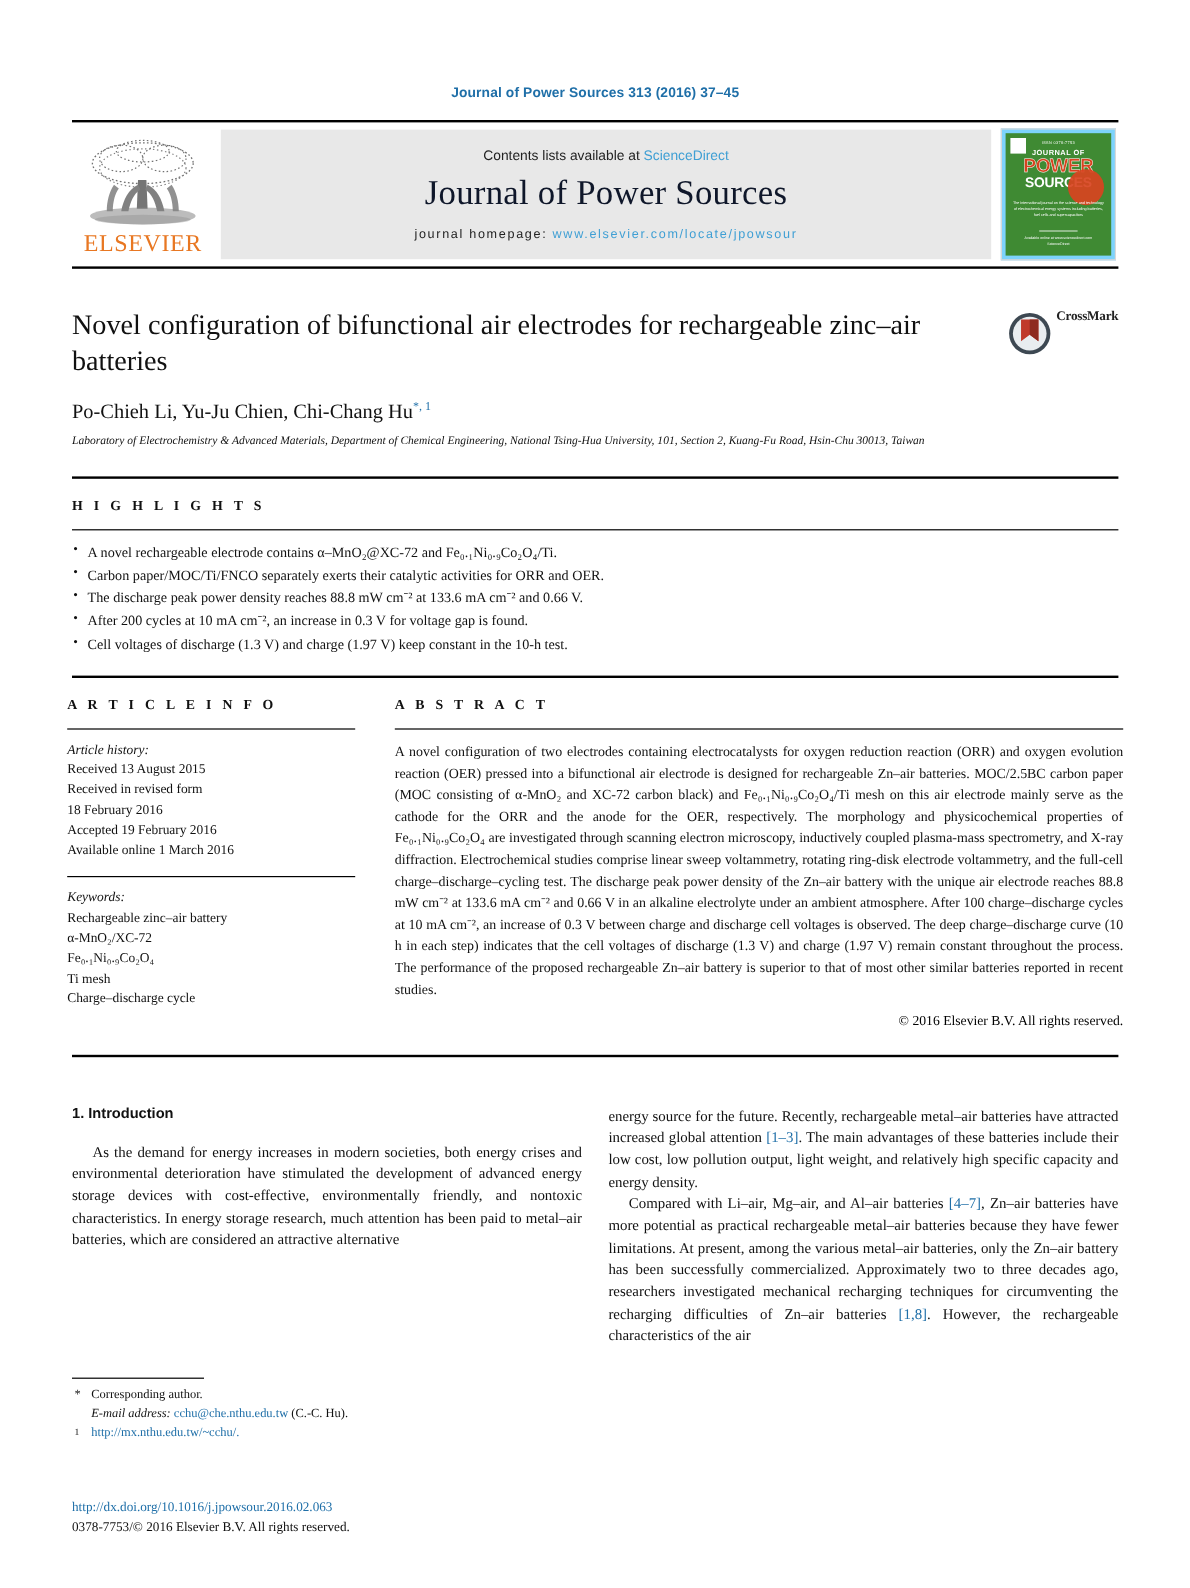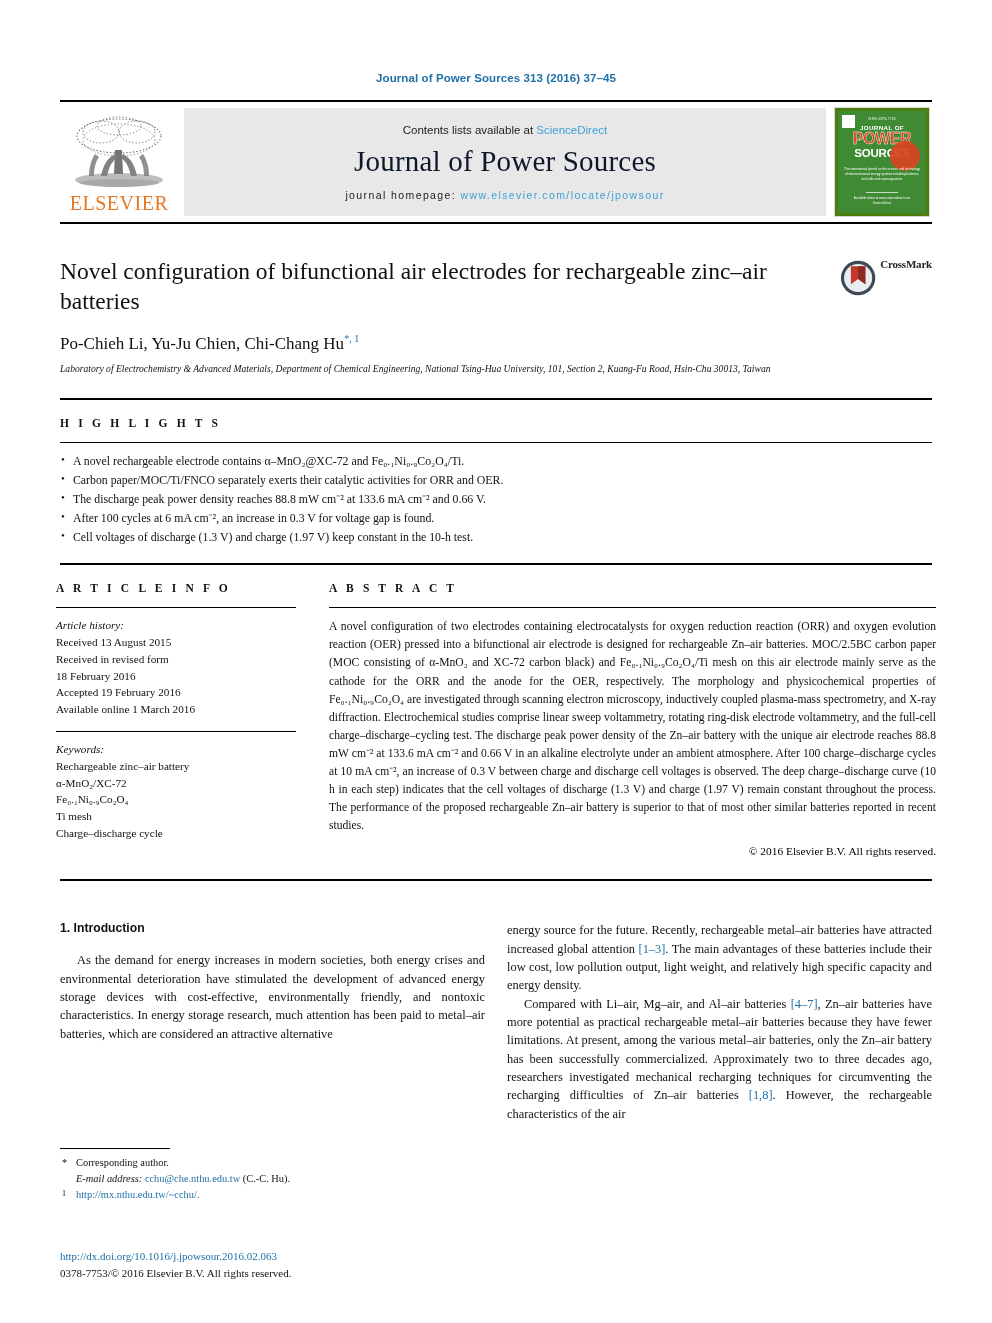--- a/index.html
+++ b/index.html
@@ -81,21 +81,21 @@
     font-family: "Liberation Sans", sans-serif;
     font-size: 10.5px;
     letter-spacing: 1.4px;
     color: #222;
   }
   .homepage-line .url { color: #3f9fd4; }
   .cover-thumb {
     flex: 0 0 96px;
     width: 96px;
     margin: 5px 2px 5px 0;
-    background: #4d7c0f;
+    background: #7dd3fc;
     border: 1px solid #d8d8d8;
     display: flex;
     align-items: stretch;
     justify-content: center;
     padding: 3px;
   }
   .cover-inner {
     background: #3f8a33;
     width: 100%;
     position: relative;
@@ -382,21 +382,21 @@
 
   <div style="margin-top:22px;">
     <div class="rule-thick"></div>
     <div class="highlights-wrap">
       <div class="section-head highlights-head">H I G H L I G H T S</div>
       <div class="rule-thin" style="margin:0;"></div>
       <ul class="highlights-list">
         <li>A novel rechargeable electrode contains α–MnO₂@XC-72 and Fe₀.₁Ni₀.₉Co₂O₄/Ti.</li>
         <li>Carbon paper/MOC/Ti/FNCO separately exerts their catalytic activities for ORR and OER.</li>
         <li>The discharge peak power density reaches 88.8 mW cm⁻² at 133.6 mA cm⁻² and 0.66 V.</li>
-        <li>After 100 cycles at 6 mA cm⁻², an increase in 0.3 V for voltage gap is found.</li>
+        <li>After 200 cycles at 10 mA cm⁻², an increase in 0.3 V for voltage gap is found.</li>
         <li>Cell voltages of discharge (1.3 V) and charge (1.97 V) keep constant in the 10-h test.</li>
       </ul>
     </div>
     <div class="rule-thick"></div>
   </div>
 
   <div class="info-abstract">
 
     <div class="col-info">
       <div class="section-head head-row">A R T I C L E  I N F O</div>

